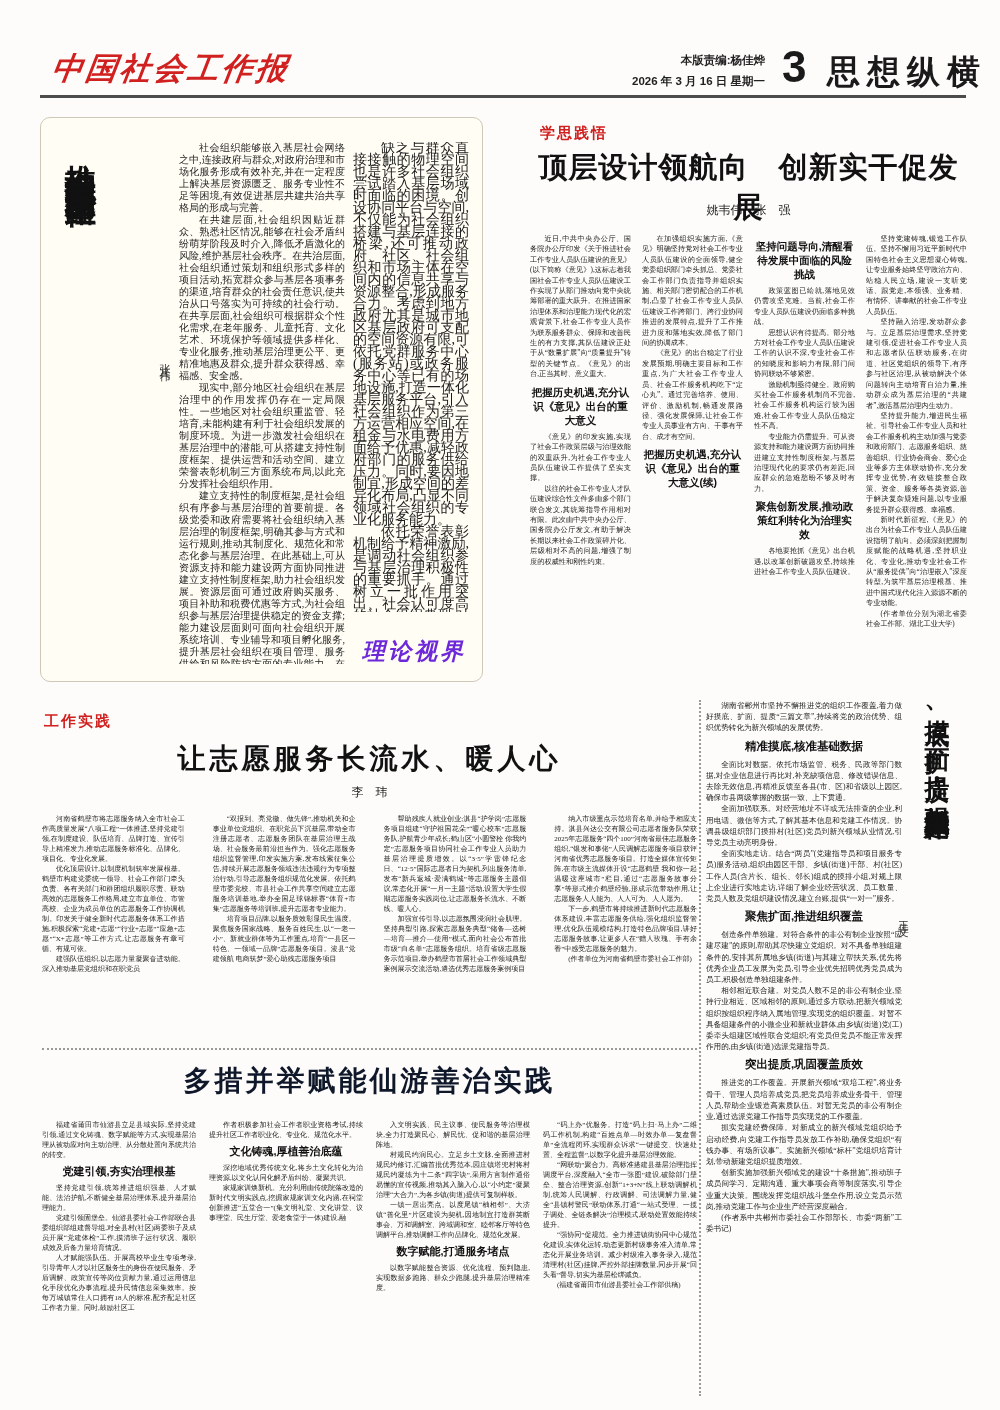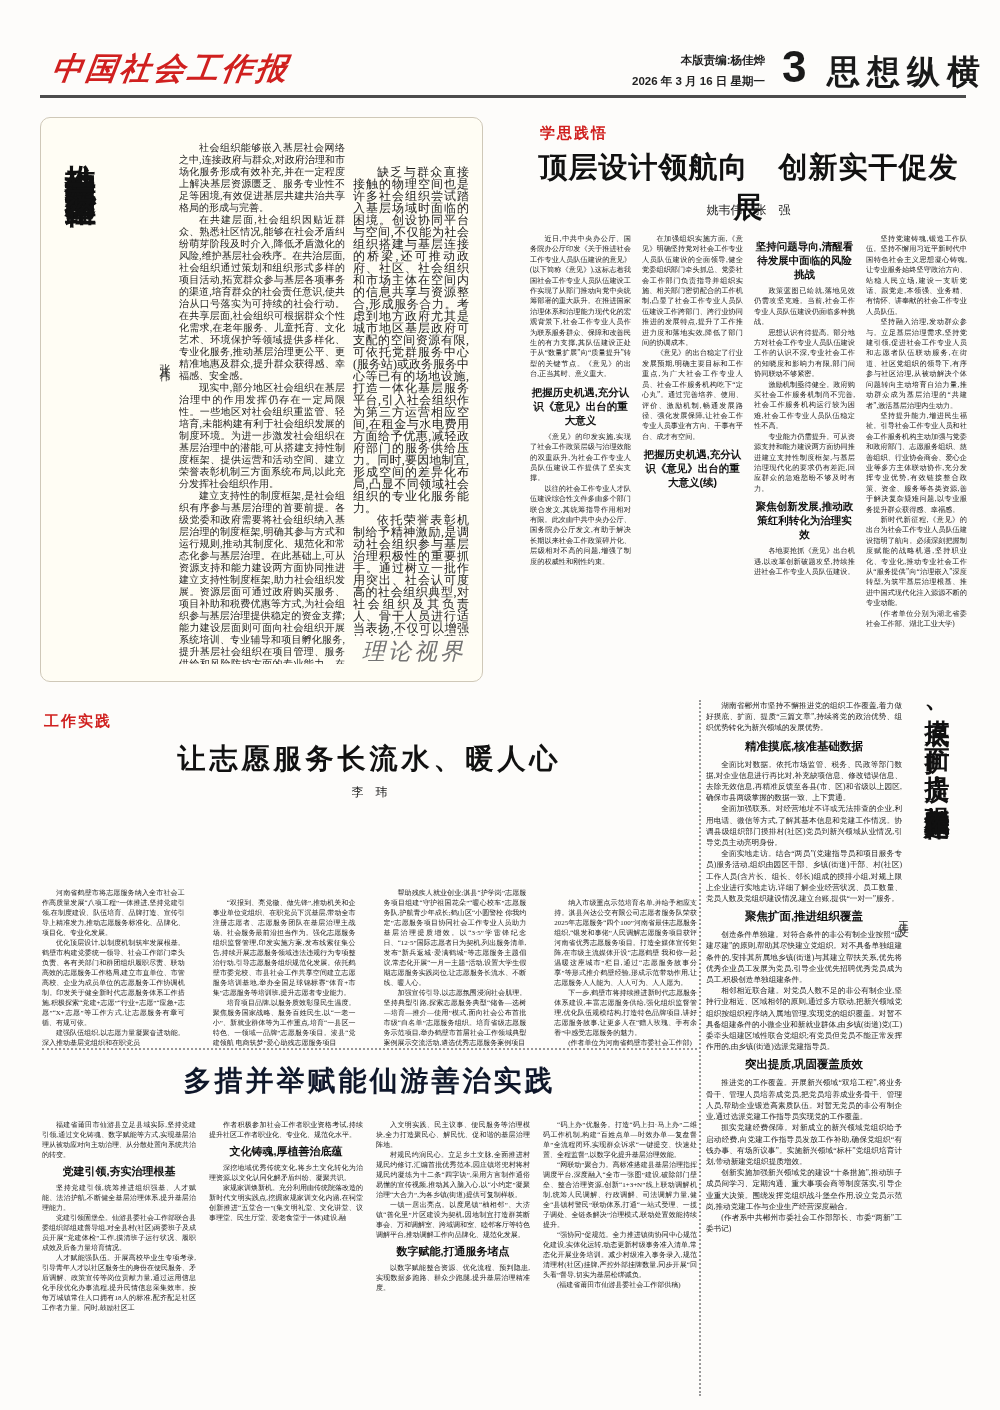--- a/index.html
+++ b/index.html
@@ -21,39 +21,39 @@
   .sub{font-family:"Liberation Sans","DejaVu Sans",sans-serif;font-weight:bold;text-align:center;color:#111;}
   .redtag{color:#d0201f;font-weight:bold;font-size:15px;letter-spacing:2px;font-family:"Liberation Sans",sans-serif;}
   
   #left-box{position:absolute;left:40px;top:117px;width:441px;height:563px;background:#fffdf4;
             border:1px solid #cfc8b8;border-radius:10px;}
   #left-vtitle{position:absolute;left:18px;top:22px;height:522px;writing-mode:vertical-rl;text-orientation:upright;
                font-size:31px;font-weight:900;letter-spacing:2px;color:#111;}
   #left-author{position:absolute;left:116px;top:236px;writing-mode:vertical-rl;text-orientation:upright;
                font-size:11px;letter-spacing:4px;color:#333;}
   #left-colA{position:absolute;left:138px;top:24px;width:166px;height:522px;font-size:10px;line-height:12px;}
-  #left-colB{position:absolute;left:312px;top:24px;width:116px;height:470px;font-size:12px;line-height:12px;margin-top:24px;}
+  #left-colB{position:absolute;left:312px;top:24px;width:116px;height:470px;font-size:14px;line-height:12px;}
   #left-box .col{overflow:hidden;text-align:justify;}
-  #theory-logo{position:absolute;right:16px;bottom:14px;font-size:23px;font-weight:400;font-style:italic;
-               color:#737373;letter-spacing:3px;text-align:center;}
+  #theory-logo{position:absolute;right:16px;bottom:14px;font-size:23px;font-weight:700;font-style:italic;
+               color:#6d28d9;letter-spacing:3px;text-align:center;}
   
   #tr-art{position:absolute;left:530px;top:118px;width:437px;height:544px;}
   #tr-tag{position:absolute;left:10px;top:6px;}
   #tr-title{position:absolute;left:0;top:30px;width:100%;text-align:center;font-size:29px;font-weight:900;
             letter-spacing:1px;color:#111;}
   #tr-byline{position:absolute;left:0;top:84px;width:100%;text-align:center;font-size:12px;color:#222;}
   #tr-cols{position:absolute;left:0;top:108px;width:100%;height:432px;gap:11px;font-size:7.2px;line-height:10.4px;}
   #tr-cols .sub{font-size:10.5px;line-height:14px;margin:5px 0;}
   
   #mid{position:absolute;left:42px;top:700px;width:655px;height:700px;}
   #mid-tag{position:absolute;left:2px;top:12px;}
   #mid-title{position:absolute;left:0;top:40px;width:100%;text-align:center;font-size:28px;font-weight:900;
              letter-spacing:4px;color:#111;}
   #mid-byline{position:absolute;left:0;top:84px;width:100%;text-align:center;font-size:12px;color:#222;}
-  #mid-cols{position:absolute;left:0;top:106px;width:100%;height:234px;gap:28px;font-size:7px;line-height:10px;align-items:flex-end;}
+  #mid-cols{position:absolute;left:0;top:106px;width:100%;height:234px;gap:28px;font-size:7px;line-height:10px;}
   #mid-hr{position:absolute;left:0;top:348px;width:100%;border-top:2px dotted #9a9a9a;}
   #bot-title{position:absolute;left:0;top:362px;width:100%;text-align:center;font-size:28px;font-weight:900;
              letter-spacing:3px;color:#0f172a;}
   #bot-cols{position:absolute;left:0;top:412px;width:100%;height:286px;gap:13px;font-size:7px;line-height:10px;}
   #mid .sub{font-size:11px;line-height:15px;margin:4px 0;}
   
   #v-sep{position:absolute;left:699px;top:700px;height:696px;border-left:2px dotted #9a9a9a;}
   #r-art{position:absolute;left:706px;top:700px;width:260px;height:700px;}
   #r-flow{width:100%;height:100%;overflow:hidden;text-align:justify;font-size:7.6px;line-height:11.2px;}
   #r-rail{float:right;width:58px;height:564px;margin-left:6px;}

